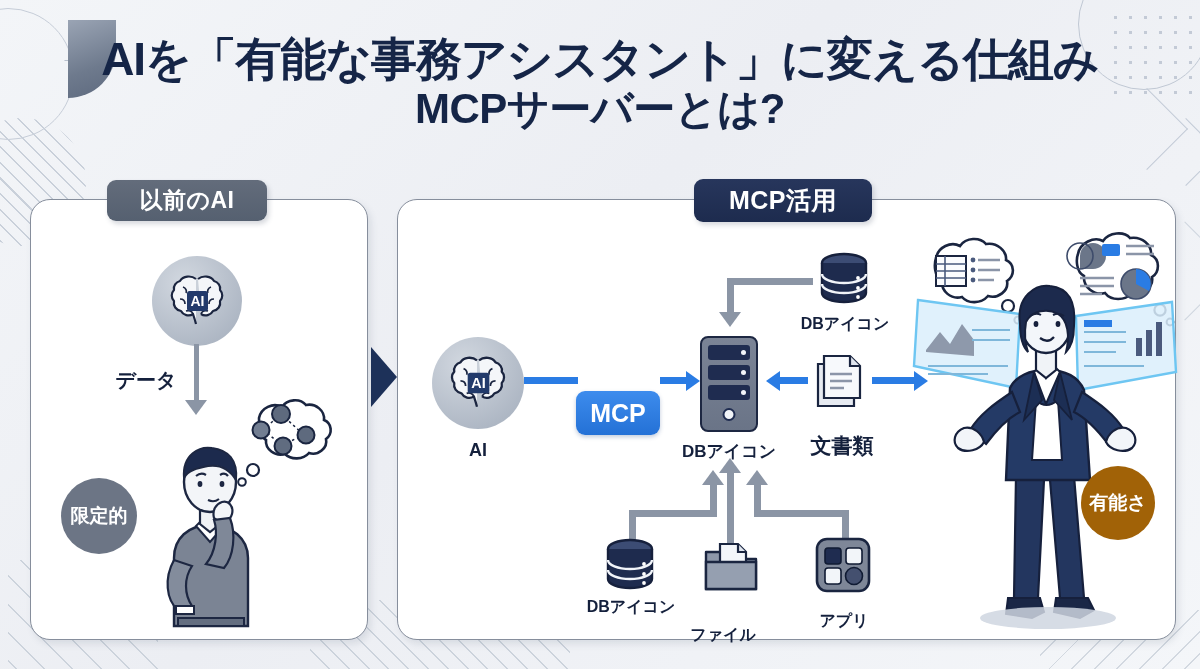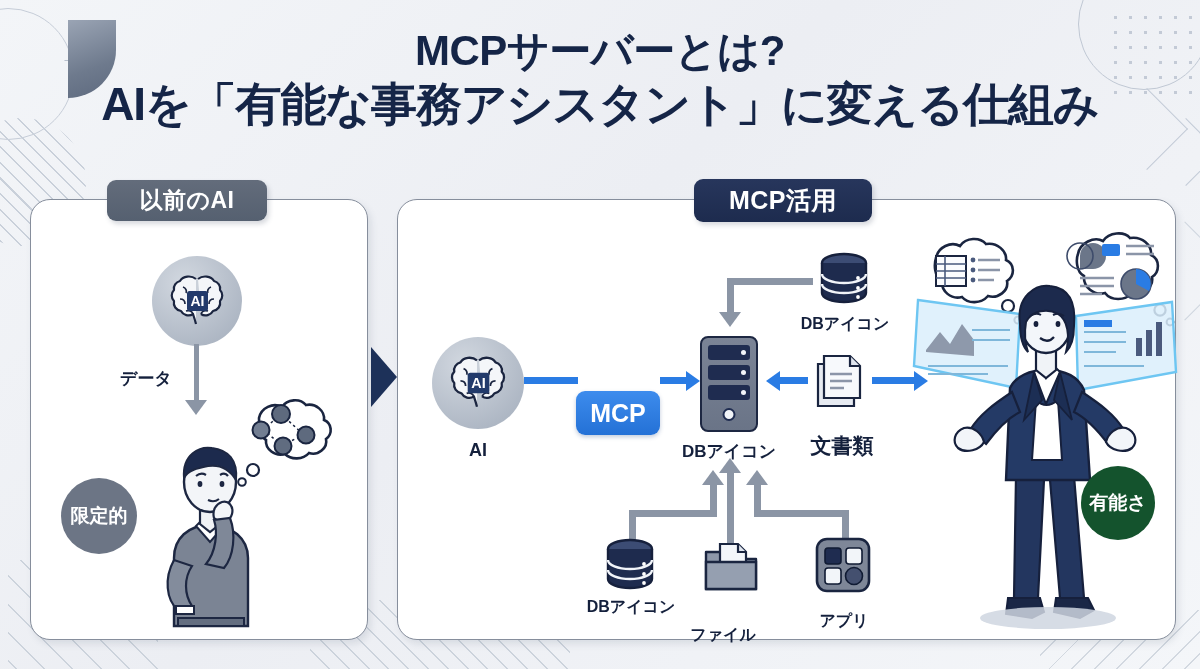--- a/index.html
+++ b/index.html
@@ -195,22 +195,22 @@
 <div class="deco" id="deco-diag-bl"></div>
 <div class="deco" id="deco-hatch-bm"></div>
 <div class="deco" id="deco-hatch-br"></div>
 <div class="deco" id="deco-circle-tr"></div>
 <div class="deco" id="deco-dotgrid"></div>
 <div class="deco" id="deco-chevron-1"></div>
 <div class="deco" id="deco-chevron-2"></div>
 <div class="deco" id="deco-chevron-3"></div>
 
 <div id="title-block">
+  <div id="title-line-2">AIを「有能な事務アシスタント」に変える仕組み</div>
   <div id="title-line-1">MCPサーバーとは?</div>
-  <div id="title-line-2">AIを「有能な事務アシスタント」に変える仕組み</div>
 </div>
 
 <div class="panel" id="panel-before"></div>
 <div class="panel-badge" id="badge-before">以前のAI</div>
 
 <div class="brain-circle" style="left:152px; top:256px; width:90px; height:90px;">
   <svg width="64" height="60" viewBox="0 0 64 60">
     <g fill="#f4f6f9" stroke="#1b2540" stroke-width="2.2" stroke-linejoin="round">
       <path d="M31 8c-5-4-13-3-16 2-4 1-7 5-6 9-3 3-3 8 0 11-1 5 2 9 7 10 2 4 8 6 12 3 1 3 2 6 3 10"></path>
       <path d="M33 8c5-4 13-3 16 2 4 1 7 5 6 9 3 3 3 8 0 11 1 5-2 9-7 10-2 4-8 6-12 3"></path>
@@ -219,21 +219,21 @@
       <path d="M18 16c3 1 4 4 3 6M15 28c3 0 5 2 5 5M21 40c3-1 6 0 7 3"></path>
       <path d="M46 16c-3 1-4 4-3 6M49 28c-3 0-5 2-5 5M43 40c-3-1-6 0-7 3"></path>
     </g>
     <rect x="22" y="20" width="21" height="20" rx="2.5" fill="#223a6b"></rect>
     <text x="32.5" y="35" font-family="Liberation Sans, sans-serif" font-size="14" font-weight="bold" fill="#ffffff" text-anchor="middle">AI</text>
   </svg>
 </div>
 
 <div class="bar-v gray" style="left:194px; top:344px; height:62px; width:5px;"></div>
 <div class="arrowhead ah-down-gray" style="left:185px; top:400px;"></div>
-<div class="node-label" style="left:108px; top:367px; width:76px; font-size:17px;">データ</div>
+<div class="node-label" style="left:108px; top:367px; width:76px; font-size:20px;">データ</div>
 
 <div style="position:absolute; left:229px; top:392px; width:120px; height:98px;">
   <svg width="120" height="98" viewBox="0 0 120 98">
     <path d="M30 26c2-10 14-16 23-11 5-8 18-9 24-2 10-2 19 6 18 15 8 3 9 14 2 19 2 9-8 17-17 14-6 7-18 7-24 1-10 3-20-5-19-14-7-4-7-16-7-22z" fill="#ffffff" stroke="#1a2540" stroke-width="2.6"></path>
     <g stroke="#1a2540" stroke-width="1.5" stroke-dasharray="2.5 3" fill="none">
       <path d="M52 22 L34 38 M52 22 L75 43 M34 38 L53 53 M53 53 L75 43"></path>
     </g>
     <circle cx="52" cy="22" r="9" fill="#5e6a7e" stroke="#1a2540" stroke-width="2"></circle>
     <circle cx="32" cy="38" r="8.5" fill="#727e92" stroke="#1a2540" stroke-width="2"></circle>
     <circle cx="54" cy="54" r="8.5" fill="#606c80" stroke="#1a2540" stroke-width="2"></circle>
@@ -476,13 +476,13 @@
 
     <ellipse cx="128" cy="44" rx="2.4" ry="3" fill="#16203c"></ellipse>
     <ellipse cx="150" cy="44" rx="2.4" ry="3" fill="#16203c"></ellipse>
     <path d="M122 36 q6 -4 11 -1 M145 35 q6 -3 11 1" stroke="#16203c" stroke-width="2" fill="none"></path>
     <path d="M132 58 q8 6 14 -1" stroke="#16203c" stroke-width="2.2" fill="none"></path>
 
     <ellipse cx="140" cy="338" rx="68" ry="11" fill="#cfd6e0" opacity="0.85"></ellipse>
   </svg>
 </div>
 
-<div class="pill-badge" style="left:1081px; top:466px; width:74px; height:74px; background:#14532d; font-size:19px;">有能さ</div>
+<div class="pill-badge" style="left:1081px; top:466px; width:74px; height:74px; background:#a16207; font-size:19px;">有能さ</div>
 
 </body></html>

